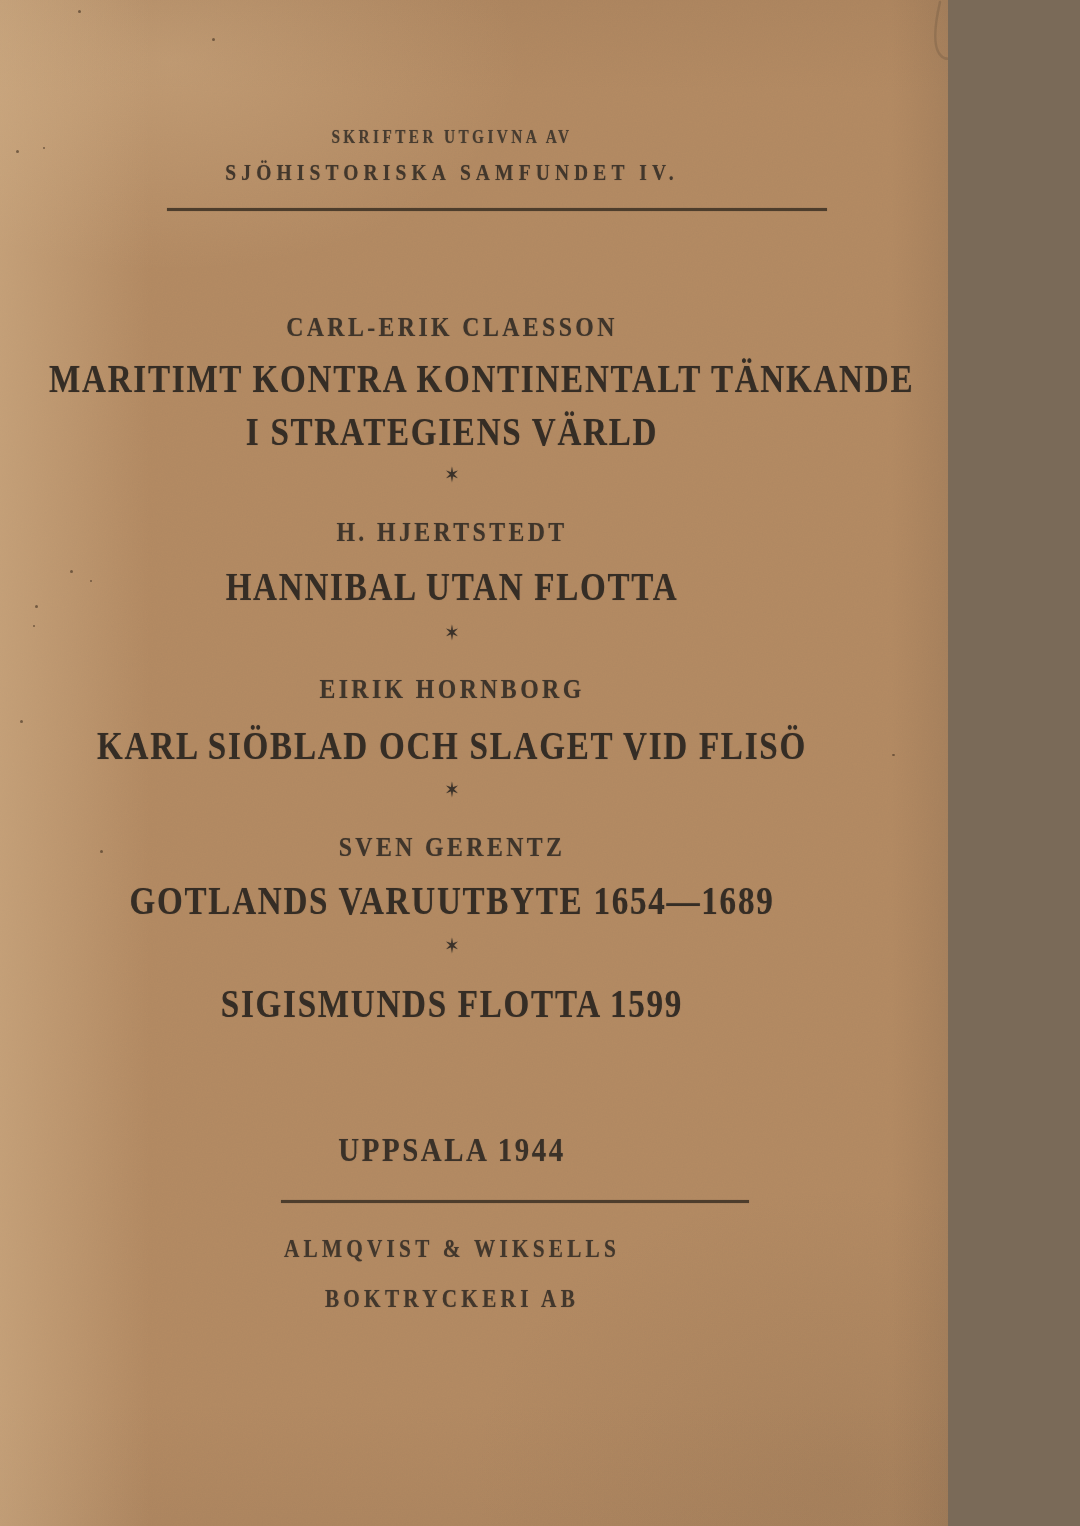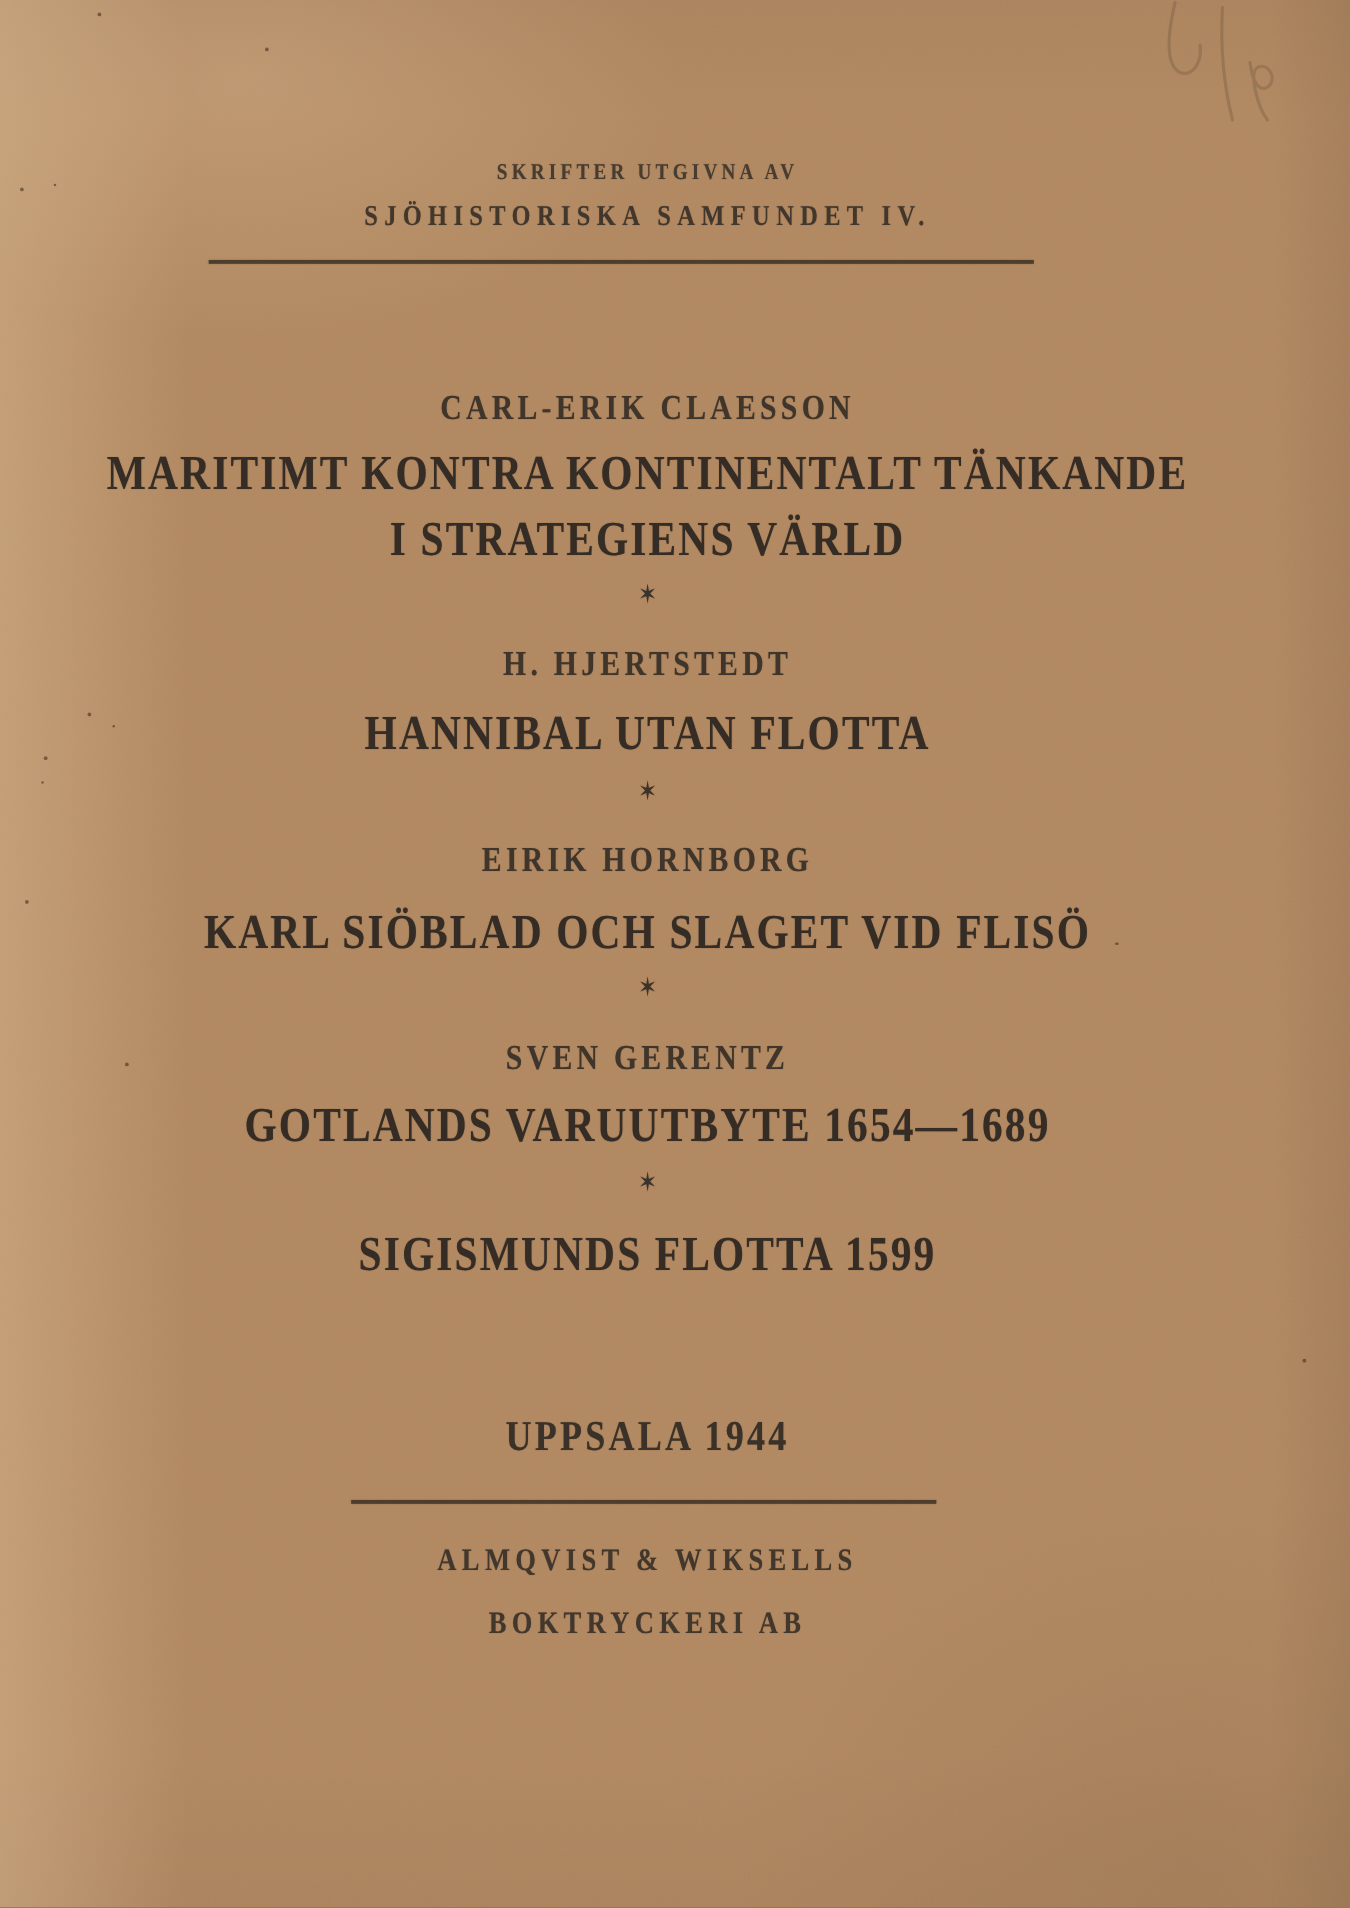--- a/index.html
+++ b/index.html
@@ -2,21 +2,21 @@
 <html><head>
 <meta charset="utf-8">
 <style>
   html, body {
     margin: 0;
     padding: 0;
     background: #7a6a58;
   }
   .cover {
     position: relative;
-    width: 1080px;
+    width: 948px;
     height: 1526px;
     overflow: hidden;
     background: #b58b63;
     font-family: "Liberation Serif", "DejaVu Serif", serif;
     color: #3a3129;
   }
   
   .cover::before {
     content: "";
     position: absolute;

